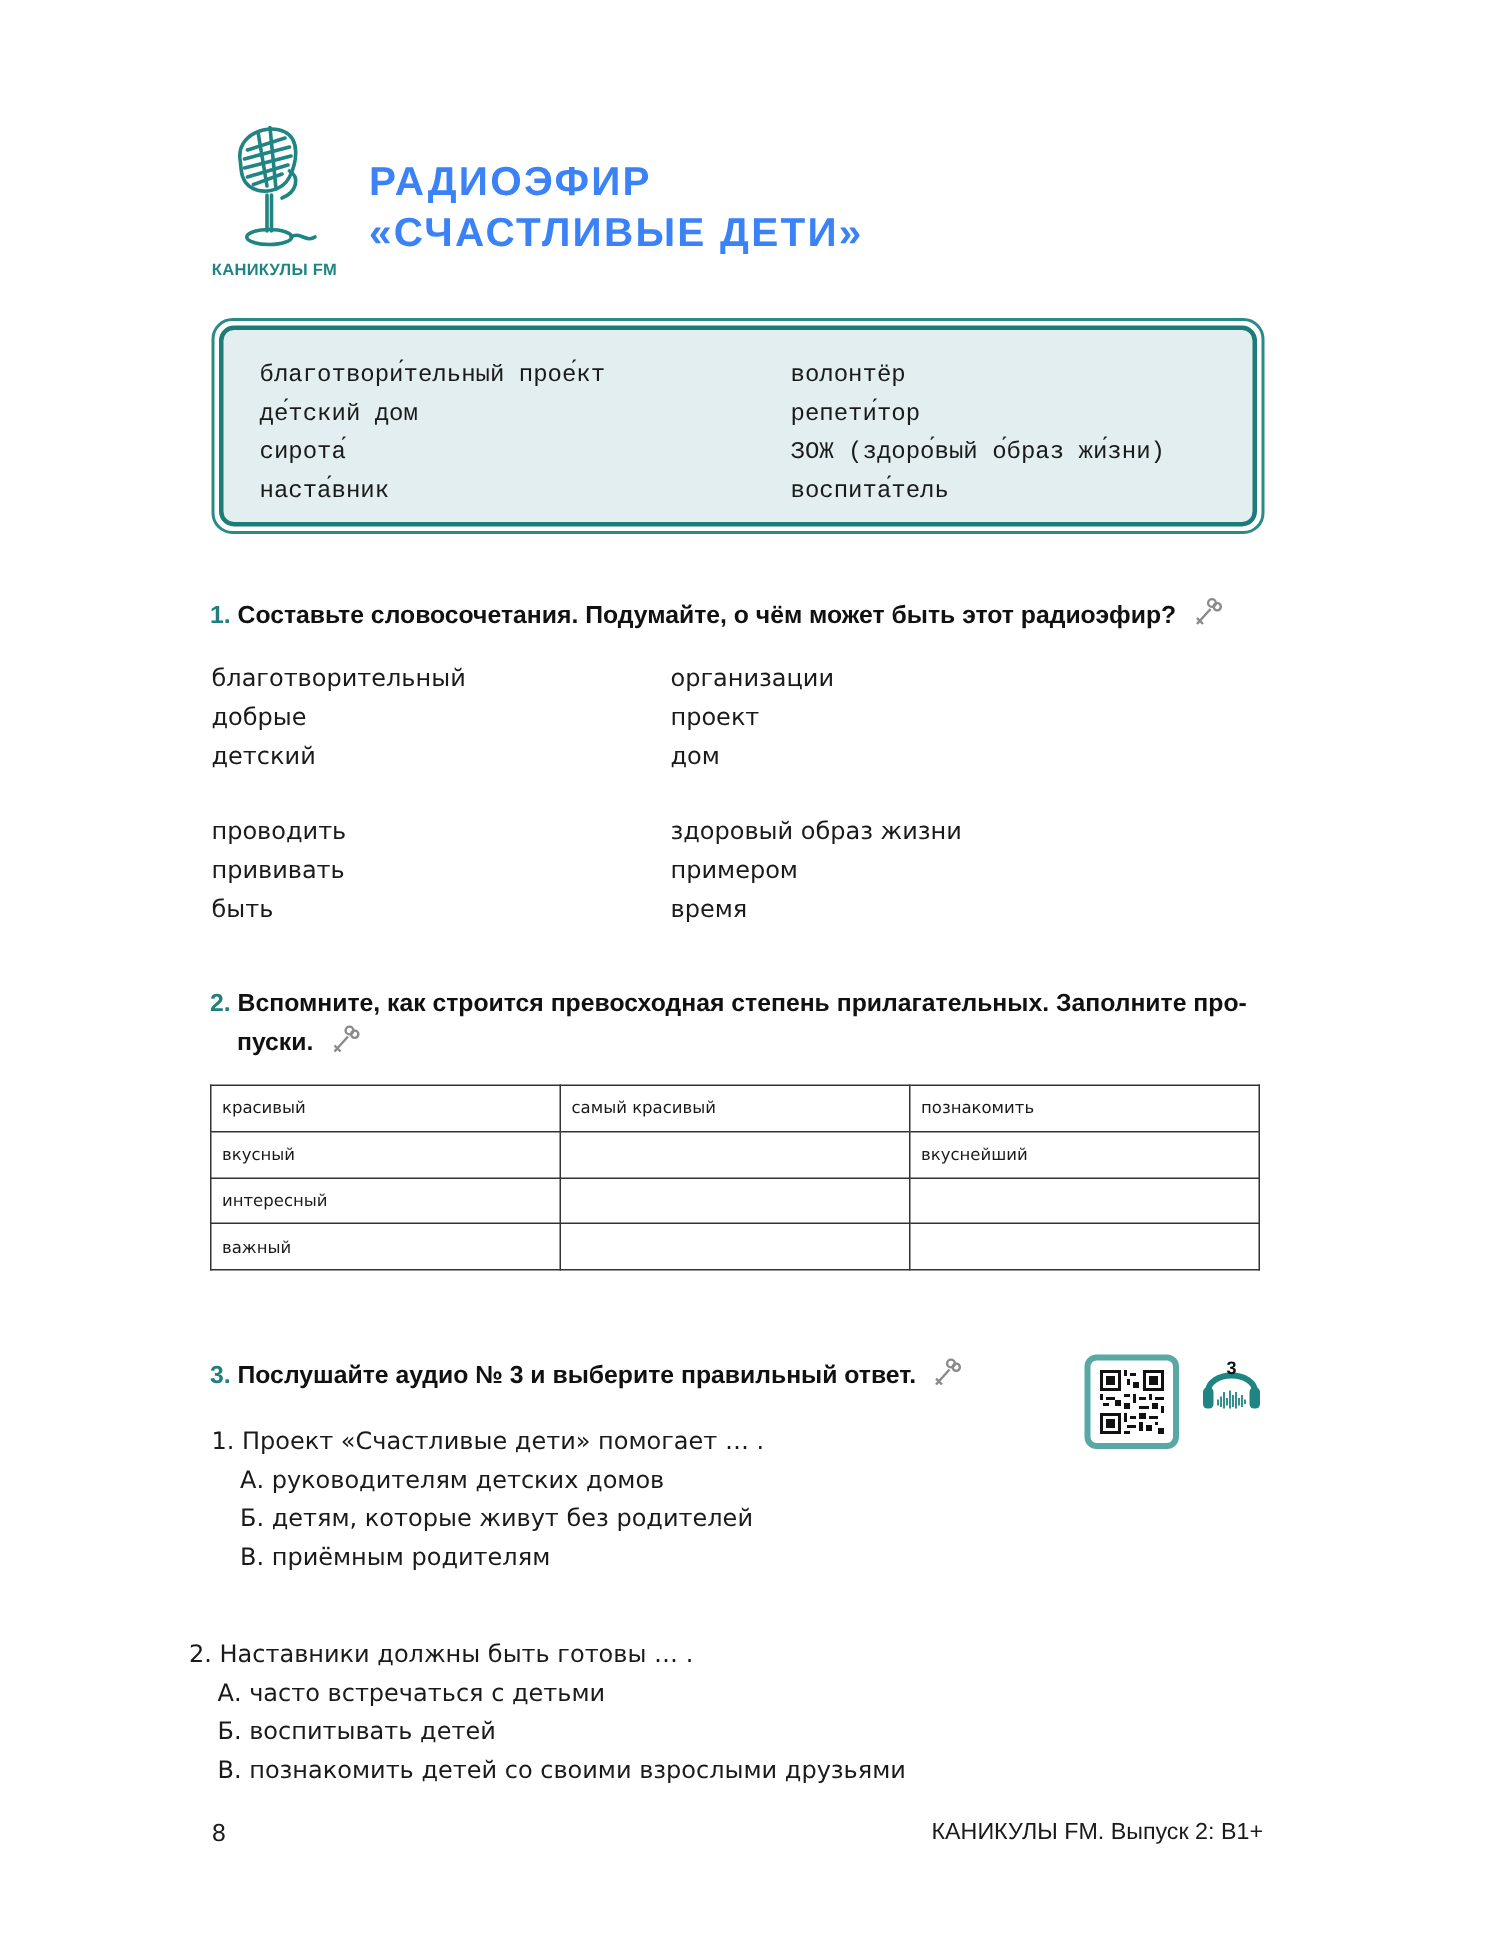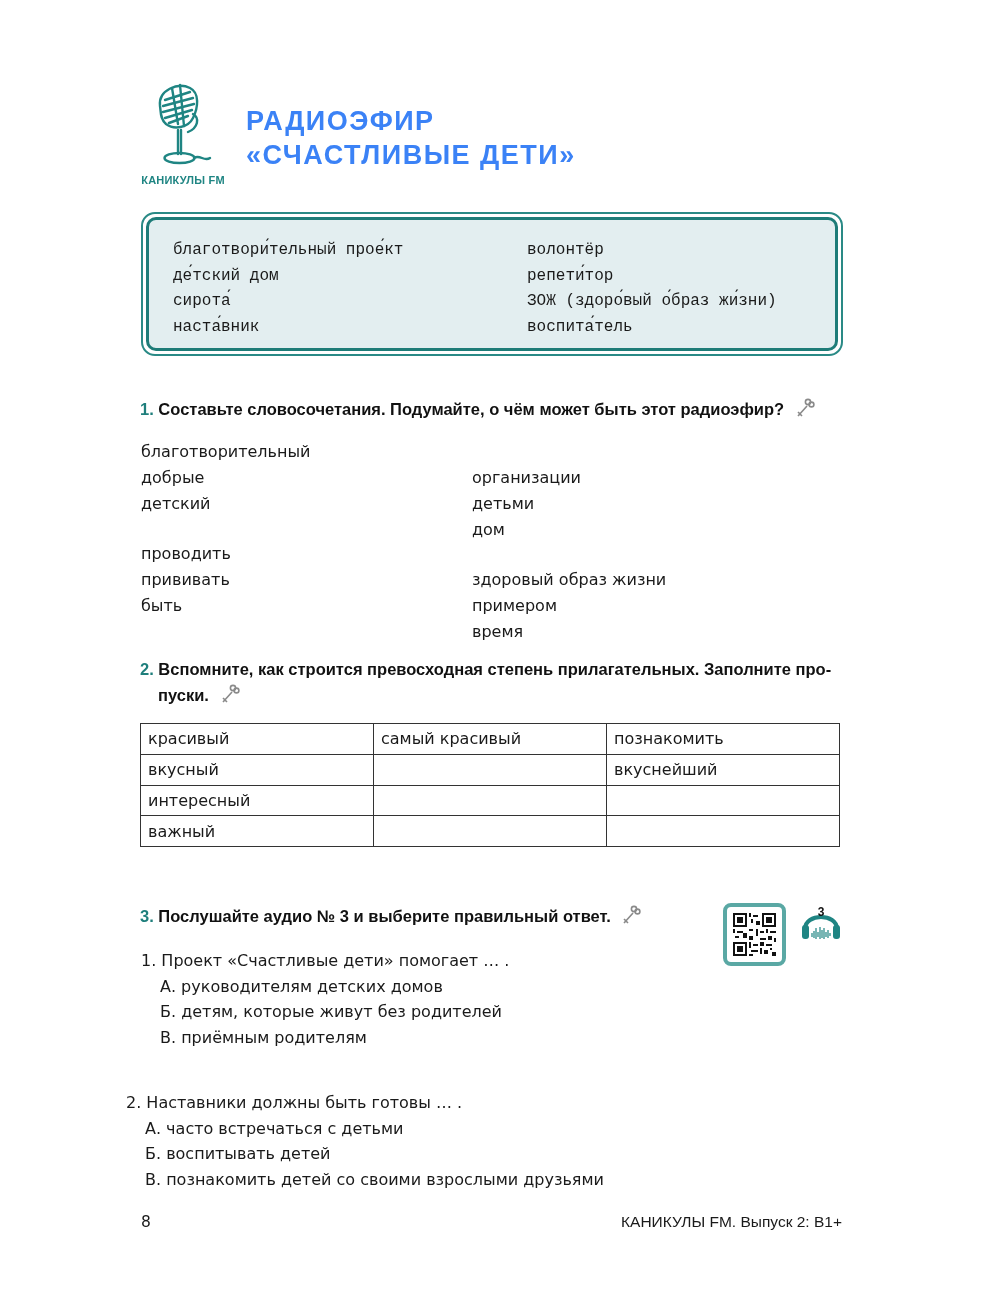--- a/index.html
+++ b/index.html
@@ -47,30 +47,30 @@
     .task {
       font-family: "Liberation Sans", sans-serif; font-weight: bold; font-size: 16.5px;
       color: #111;
     }
     .task .num { color: #1f7f7c; }
     .key-icon { display: inline-block; vertical-align: -3px; margin-left: 6px; }
 
     .t1 { left: 140px; top: 398px; }
     .words { font-size: 16px; line-height: 25.8px; }
     .w-left { left: 141px; }
-    .w-right { left: 472px; margin-top: 26px; }
+    .w-right { left: 447px; }
 
     .t2 { left: 140px; top: 656px; width: 703px; line-height: 26px; text-align: justify; }
     .t2 .line2 { display: block; padding-left: 18px; }
 
     
     .grid {
       left: 140px; top: 723px; width: 700px;
       border-collapse: collapse;
-      font-size: 16px;
+      font-size: 11px;
     }
     .grid td {
       border: 1.5px solid #333;
       height: 30.8px; width: 233px;
       padding: 0 7px; vertical-align: middle;
     }
 
     .t3 { left: 140px; top: 905px; }
     .qr {
       left: 723px; top: 903px; width: 63px; height: 63px;
@@ -143,21 +143,21 @@
   </span>
 </div>
 
 <div class="abs words w-left" style="top:439px;">
   <div>благотворительный</div>
   <div>добрые</div>
   <div>детский</div>
 </div>
 <div class="abs words w-right" style="top:439px;">
   <div>организации</div>
-  <div>детьми</div>
+  <div>проект</div>
   <div>дом</div>
 </div>
 <div class="abs words w-left" style="top:541px;">
   <div>проводить</div>
   <div>прививать</div>
   <div>быть</div>
 </div>
 <div class="abs words w-right" style="top:541px;">
   <div>здоровый образ жизни</div>
   <div>примером</div>

